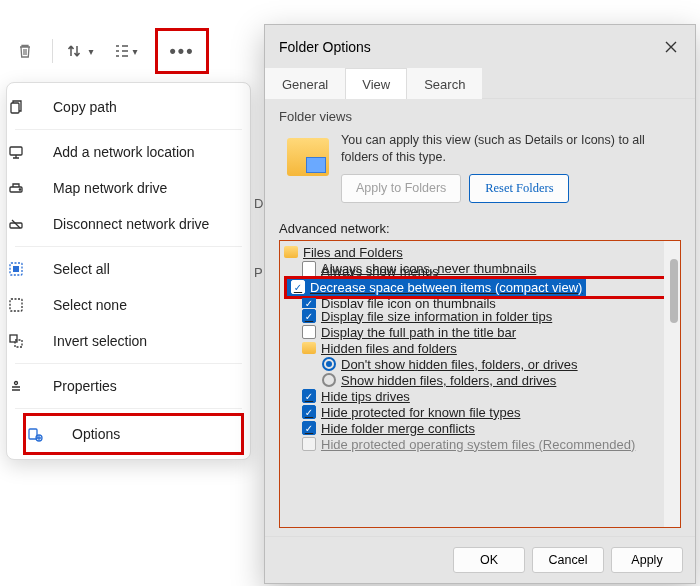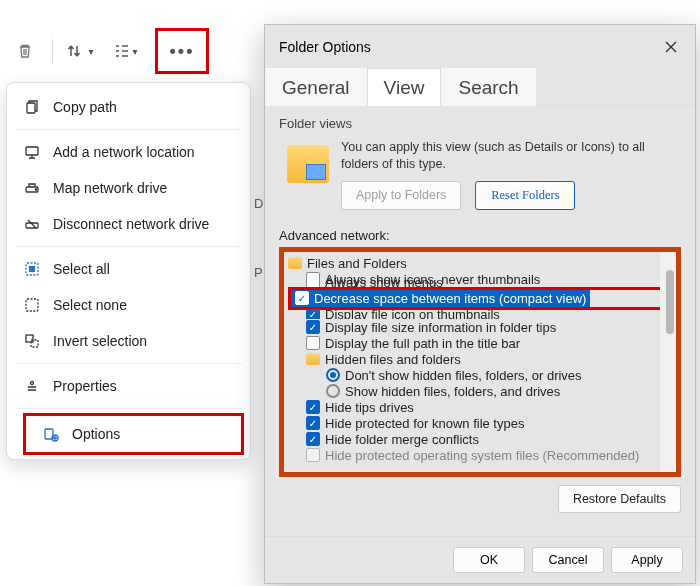--- a/index.html
+++ b/index.html
@@ -24,22 +24,22 @@
     .more-dots { font-size: 18px; letter-spacing: 2px; font-weight: bold; }
 
     
     .ctx-menu {
       position: absolute; left: 6px; top: 82px;
       width: 245px; background: #fff; border: 1px solid #ddd;
       border-radius: 8px; box-shadow: 0 6px 20px rgba(0,0,0,.15);
       padding: 6px 0;
     }
     .ctx-item {
-      display: flex; align-items: center; gap: 12px;
-      padding: 9px 16px; font-size: 14px; color: #222;
+      display: flex; align-items: center; gap: 28px;
+      padding: 9px 0; font-size: 14px; color: #222;
     }
     .ctx-icon { width: 18px; height: 18px; display: inline-flex; align-items: center; justify-content: center; color: #333; }
     .ctx-sep { height: 1px; background: #eee; margin: 4px 8px; }
     .options-hl {
       border: 3px solid #d30100;
       margin: 2px 6px -2px 16px;
     }
 
     
     .dialog {
@@ -50,21 +50,21 @@
       display: flex; flex-direction: column;
     }
     .dlg-title {
       display: flex; align-items: center; justify-content: space-between;
       padding: 8px 10px 6px 14px;
     }
     .dlg-title span { font-size: 14px; }
     .close-x { width: 28px; height: 28px; display: flex; align-items:center; justify-content:center; font-size:17px;}
 
     .tabs {
-      display: flex; padding: 0 0; border-bottom: 1px solid #ddd; font-size: 19px;
+      display: flex; padding: 0 0; border-bottom: 1px solid #ddd; font-size: 13px;
     }
     .tab {
       padding: 8px 16px 7px; border: 1px solid transparent; border-bottom: none;
       position: relative; top: 1px; background:#f7f7f7; color:#444;
     }
     .tab.active {
       border-color: #ddd; background: #fff;
     }
 
     .dlg-body { padding: 10px 14px 0; flex: 1; overflow: hidden; font-size: 13px; color: #222; }
@@ -77,31 +77,31 @@
     .folder-icon {
       width: 42px; height: 38px; background: linear-gradient(#ffd97a,#f5b73a);
       border-radius: 3px; position: relative; flex-shrink: 0; margin-top: 6px;
     }
     .folder-icon::after{
       content:""; position:absolute; right:3px; bottom:3px; width:18px; height:14px;
       background:#6aa9ff; border:1px solid #3a7ad6;
     }
     .fv-right { flex: 1; }
     .fv-desc { font-size: 12.5px; line-height: 1.35; color: #333; margin-bottom: 8px;}
-    .fv-buttons { display: flex; gap: 14px; }
+    .fv-buttons { display: flex; gap: 8px; }
     .btn {
       border: 1px solid #c9c9c9; background: #fcfcfc; padding: 6px 14px;
       font-size: 12.5px; border-radius: 3px; min-width: 100px; text-align:center;
     }
     .btn.disabled { color: #a0a0a0; }
     .btn.primary-outline { border-color: #0a63c1; color:#0a63c1;font-family:Liberation Serif, serif; }
 
     .adv-label { margin: 6px 0 4px; }
     .adv-box {
-      border: 5px solid #c2410c; height: 230px; position: relative; overflow: hidden;
+      border: 1px solid #c2410c; height: 288px; position: relative; overflow: hidden; text-decoration: underline;
     }
     .adv-scroll { position:absolute; right:0; top:0; bottom:0; width:16px; background:#f1f1f1;}
     .adv-thumb { position:absolute; right:2px; top:18px; width:8px; height:64px; background:#b8b8b8; border-radius:4px;}
     .tree { padding: 3px 4px 3px 4px; font-size: 13px; }
     .tree-row { display:flex; align-items:center; gap:5px; padding:1px 0 0 0; white-space:nowrap;}
     .ind1 { padding-left: 18px; }
     .ind2 { padding-left: 38px; }
     .chk {
       width:14px; height:14px; border:1px solid #888; border-radius:2px; display:inline-flex;
       align-items:center; justify-content:center; font-size:10px; color:#fff; background:#fff;

